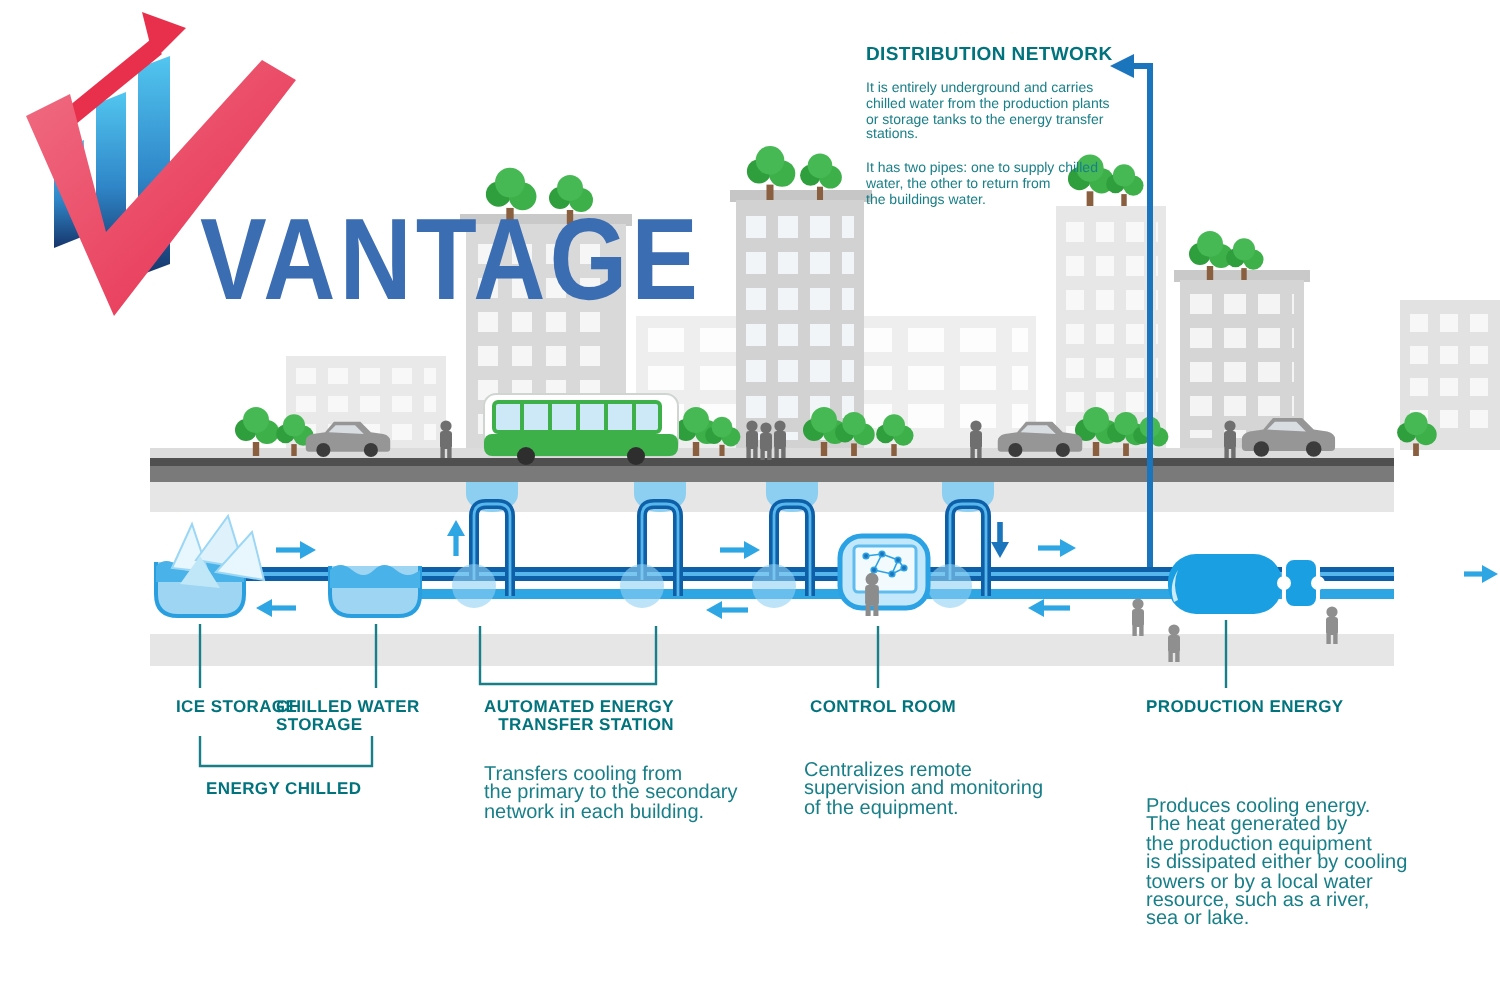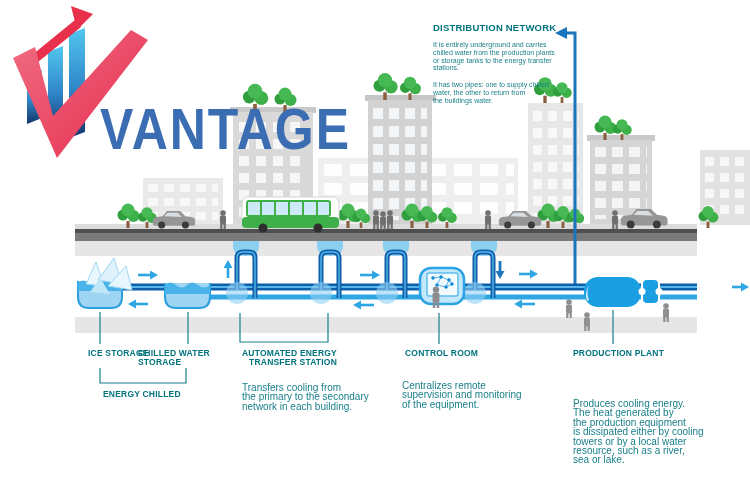--- a/index.html
+++ b/index.html
@@ -328,21 +328,21 @@
 TRANSFER STATION</div>
 <div class="callout-body" style="left:242px;top:383px;">Transfers cooling from
 the primary to the secondary
 network in each building.</div>
 
 <div class="callout-title" style="left:405px;top:349px;">CONTROL ROOM</div>
 <div class="callout-body" style="left:402px;top:381px;">Centralizes remote
 supervision and monitoring
 of the equipment.</div>
 
-<div class="callout-title" style="left:573px;top:349px;">PRODUCTION PLANT</div>
+<div class="callout-title" style="left:573px;top:349px;">PRODUCTION ENERGY</div>
 <div class="callout-body" style="left:573px;top:379px;margin-top:20px;">Produces cooling energy.
 The heat generated by
 the production equipment
 is dissipated either by cooling
 towers or by a local water
 resource, such as a river,
 sea or lake.</div>
 
 </div>
 

